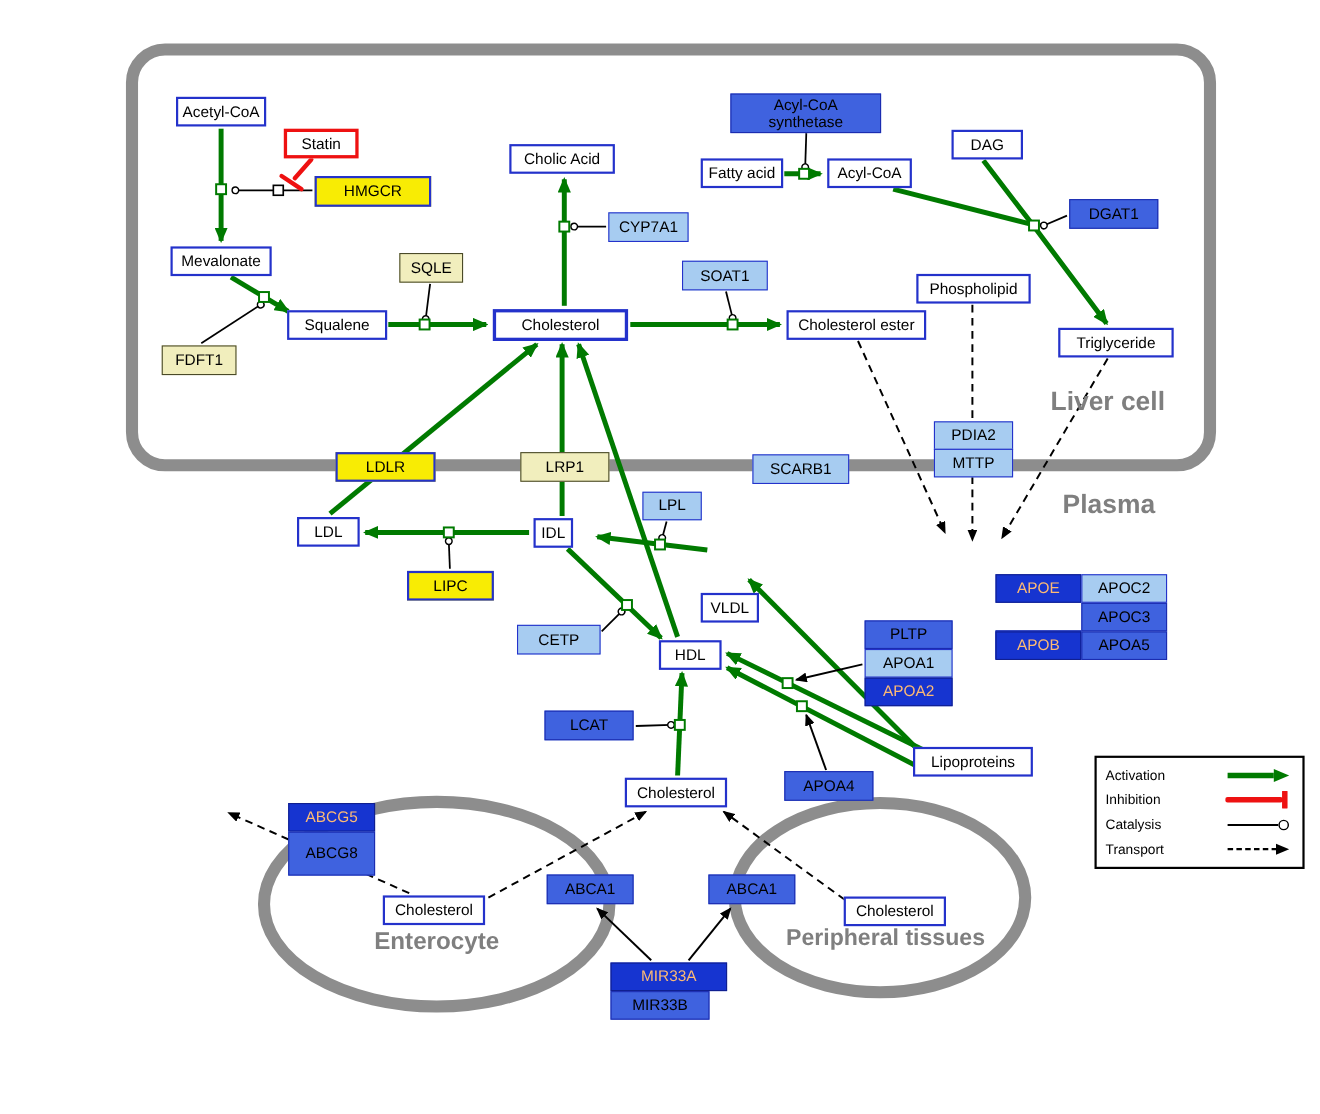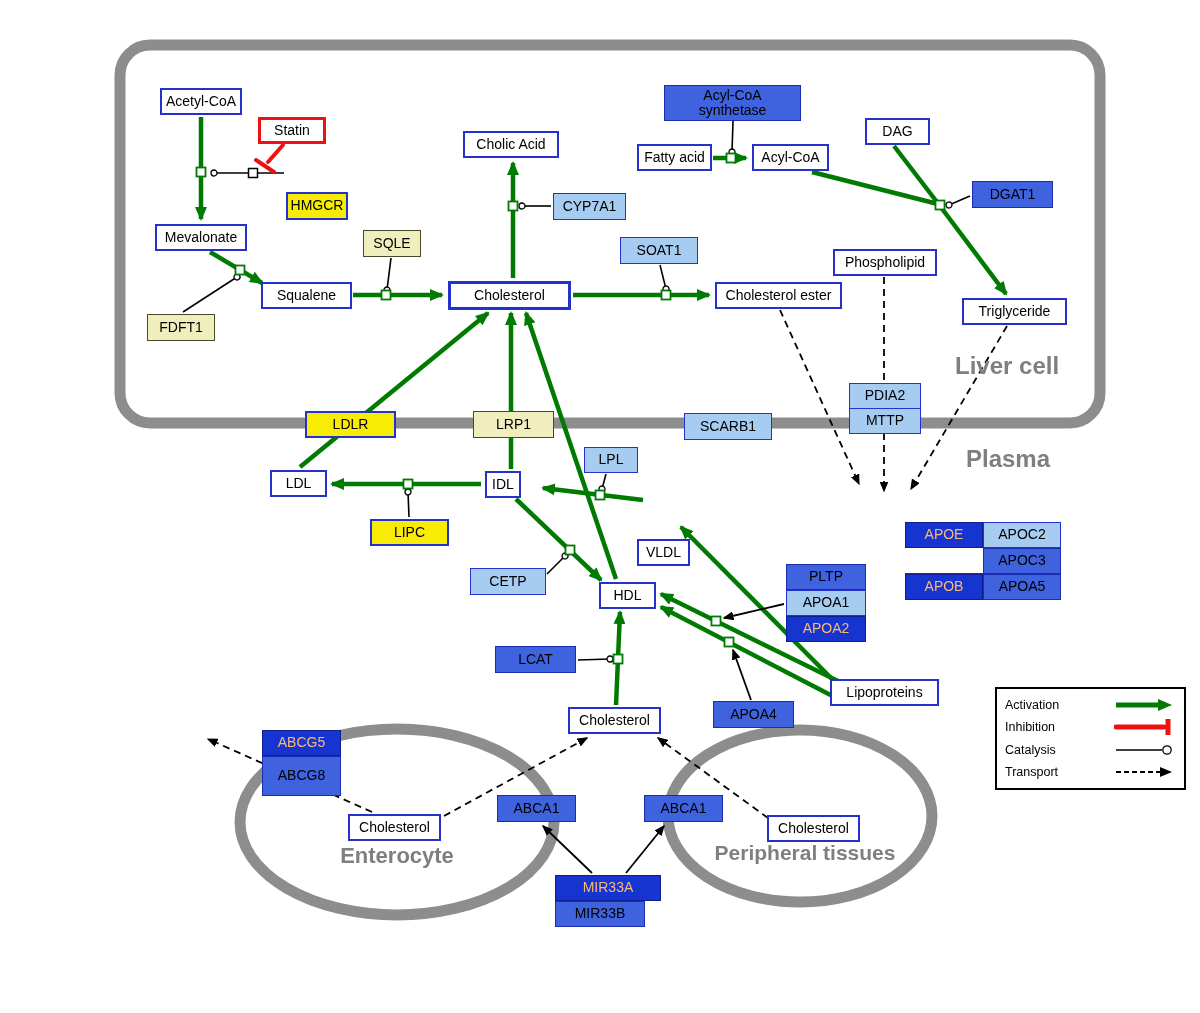--- a/index.html
+++ b/index.html
@@ -124,21 +124,21 @@
   </svg>
 
   <div class="region-label" id="liver-label">Liver cell</div>
   <div class="region-label" id="plasma-label">Plasma</div>
   <div class="region-label" id="enterocyte-label">Enterocyte</div>
   <div class="region-label" id="peripheral-label">Peripheral tissues</div>
 
   <div id="node-layer">
       <div class="node met" style="left: 160px; top: 88px; width: 82px; height: 27px;">Acetyl-CoA</div>
       <div class="node statin" style="left: 258px; top: 117px; width: 68px; height: 27px;">Statin</div>
-      <div class="node yellow" style="left: 286px; top: 160px; width: 62px; height: 28px; margin-top: 32px;">HMGCR</div>
+      <div class="node yellow" style="left: 286px; top: 160px; width: 106px; height: 28px;">HMGCR</div>
       <div class="node met" style="left: 155px; top: 224px; width: 92px; height: 27px;">Mevalonate</div>
       <div class="node paley" style="left: 363px; top: 230px; width: 58px; height: 27px;">SQLE</div>
       <div class="node paley" style="left: 147px; top: 314px; width: 68px; height: 27px;">FDFT1</div>
       <div class="node met" style="left: 261px; top: 282px; width: 91px; height: 27px;">Squalene</div>
       <div class="node met" style="left: 463px; top: 131px; width: 96px; height: 27px;">Cholic Acid</div>
       <div class="node lblue" style="left: 553px; top: 193px; width: 73px; height: 27px;">CYP7A1</div>
       <div class="node met met-thick" style="left: 448px; top: 281px; width: 123px; height: 29px;">Cholesterol</div>
       <div class="node lblue" style="left: 620px; top: 237px; width: 78px; height: 27px;">SOAT1</div>
       <div class="node met" style="left: 715px; top: 282px; width: 127px; height: 27px;">Cholesterol ester</div>
       <div class="node blue" style="left: 664px; top: 85px; width: 137px; height: 36px;">Acyl-CoA

